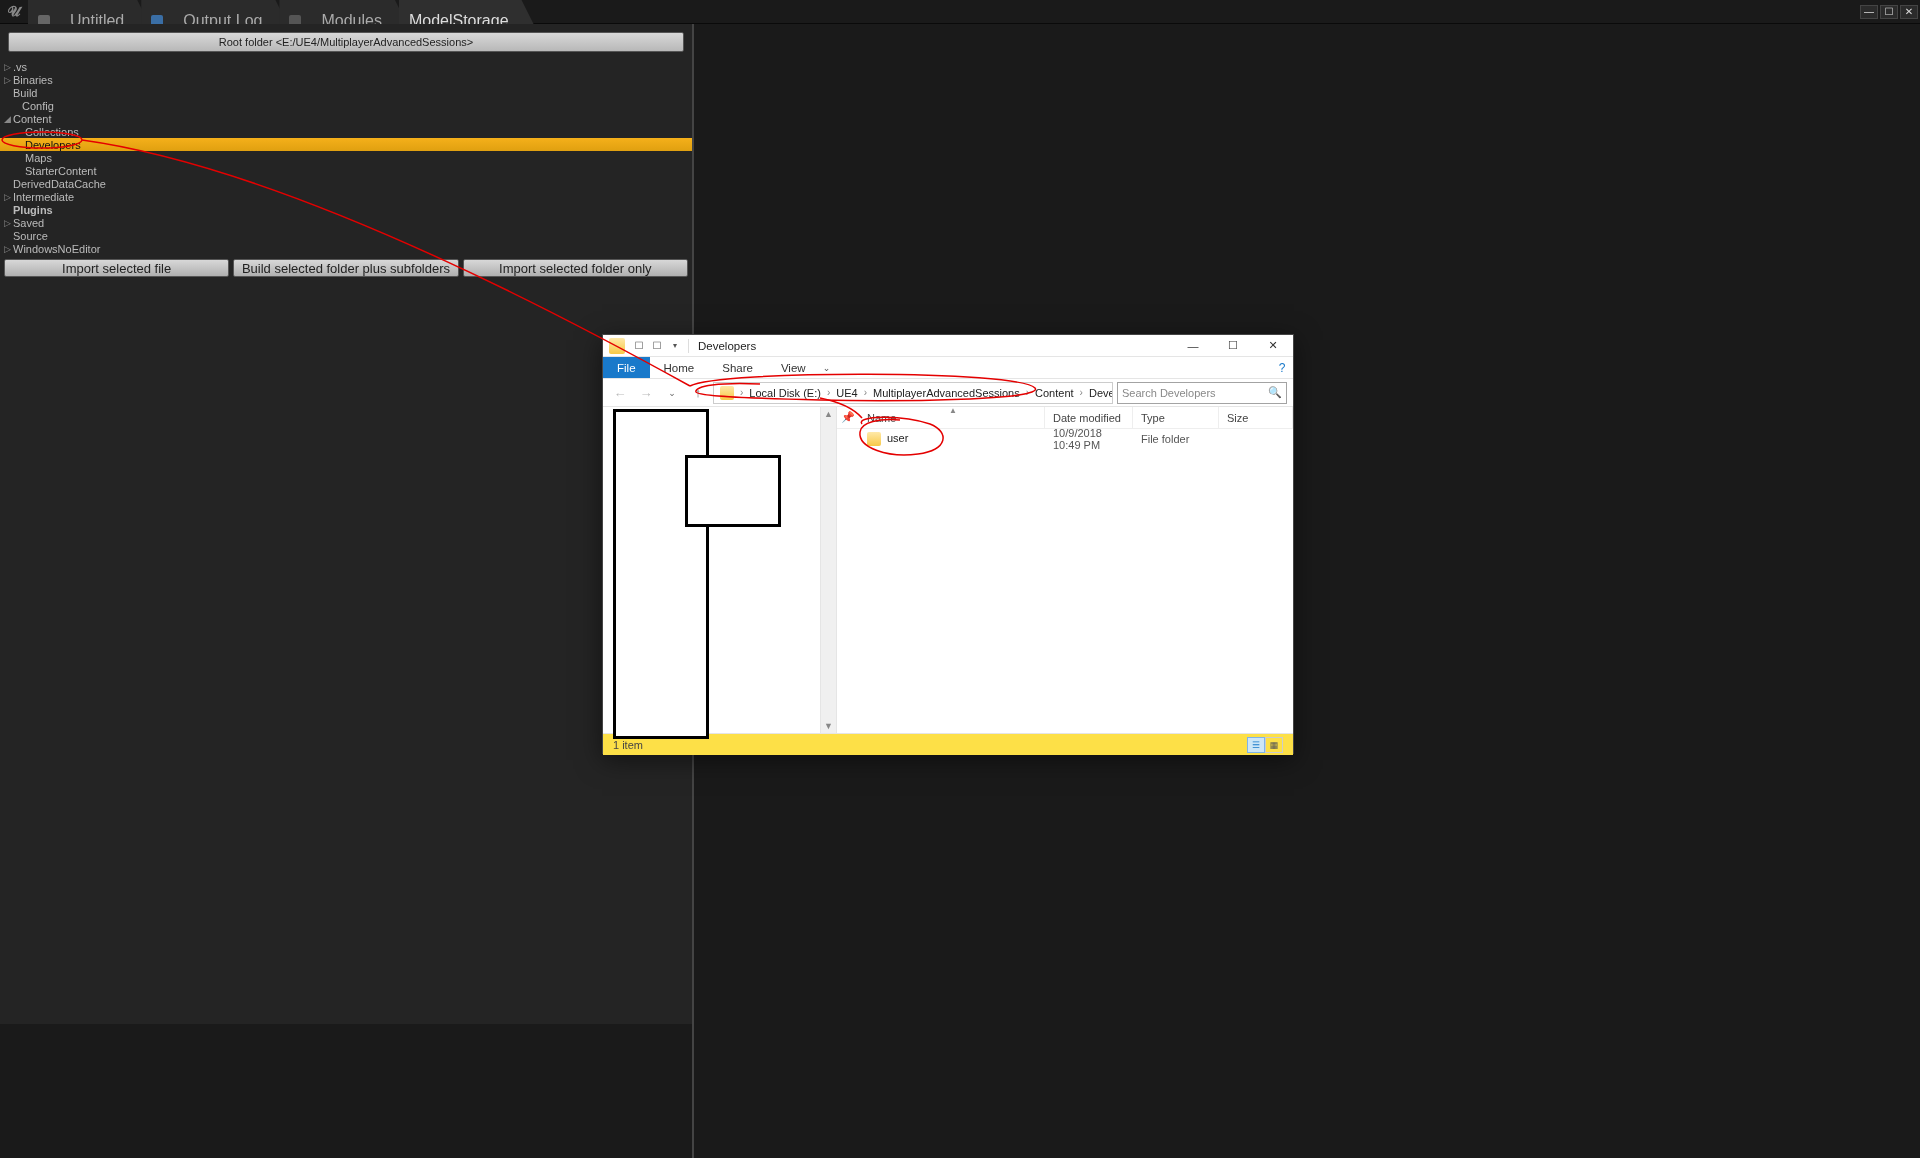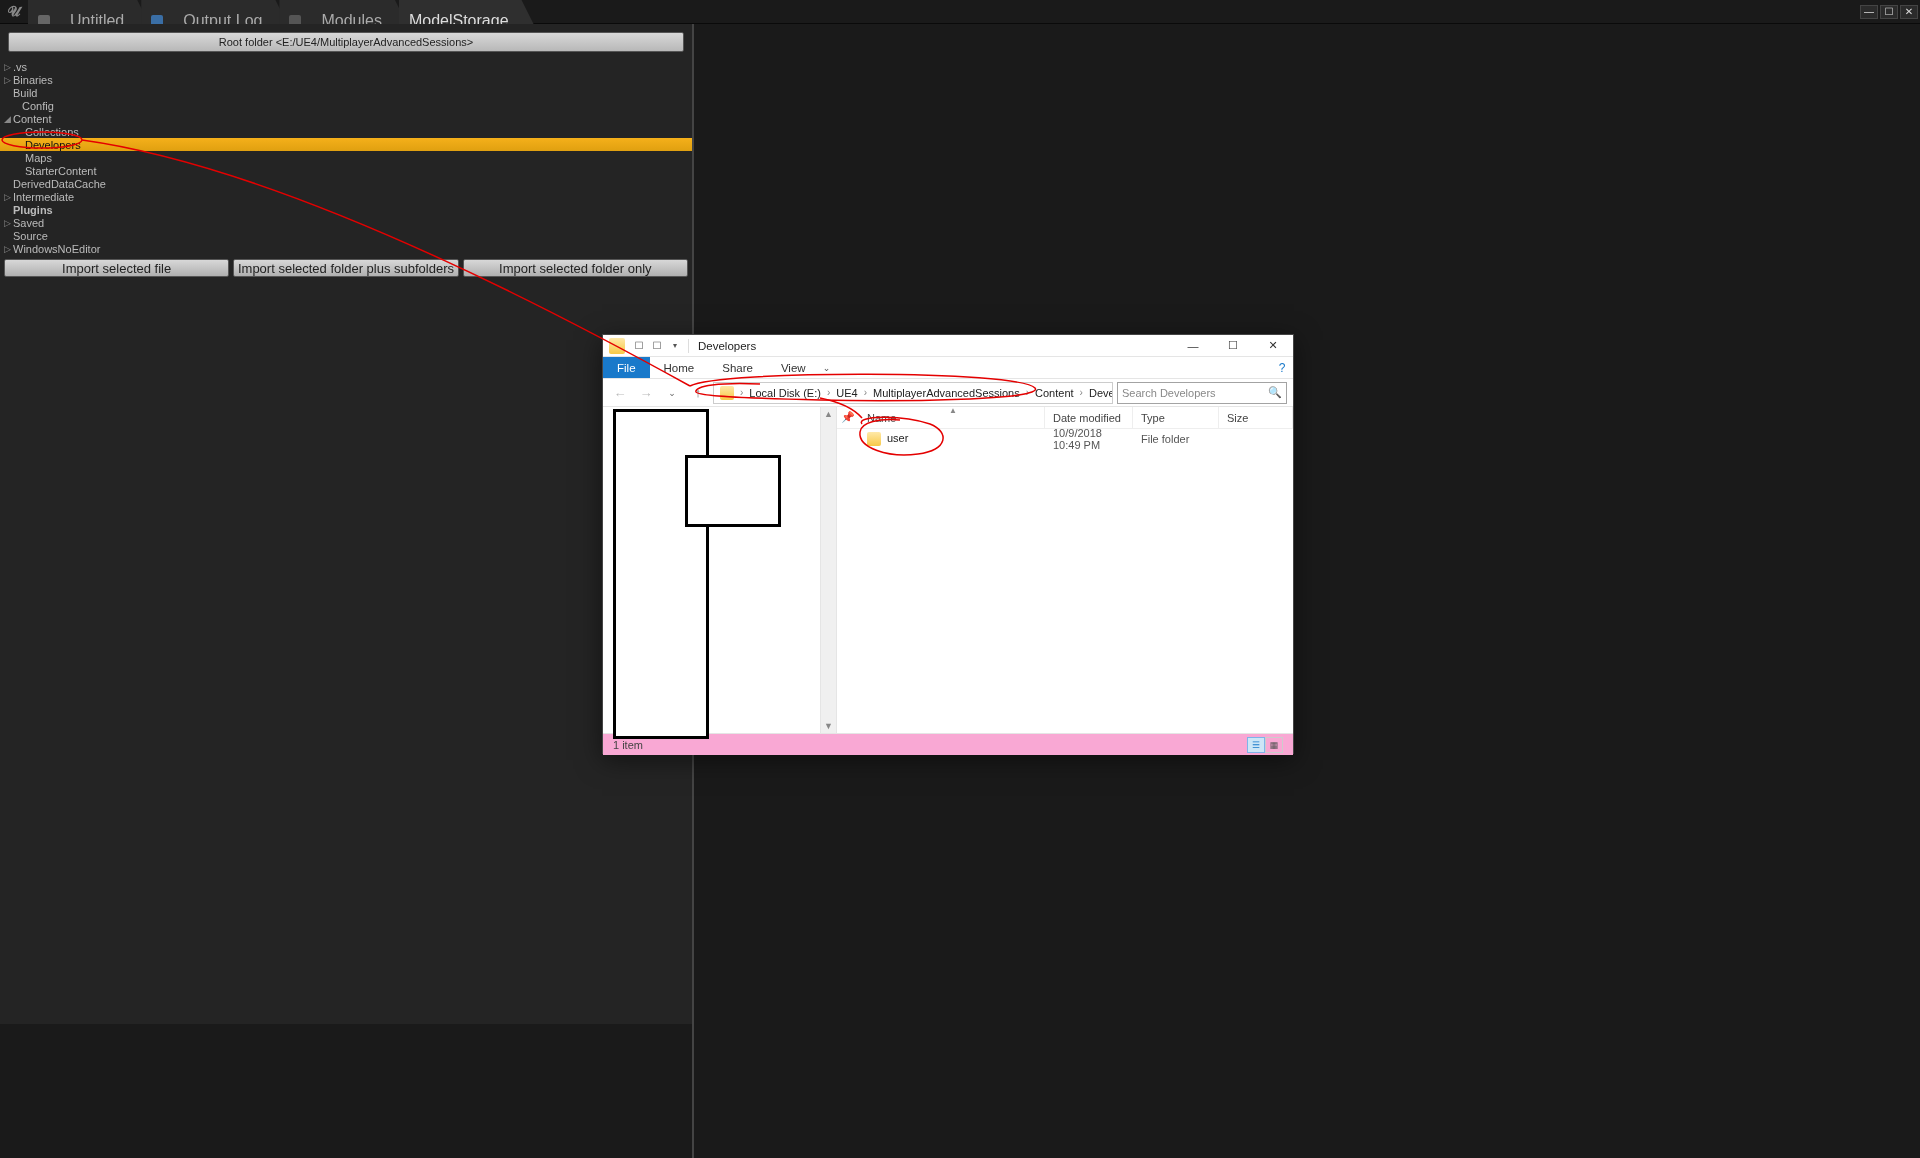--- a/index.html
+++ b/index.html
@@ -64,21 +64,21 @@
 
 .exp-list { flex:1; background:#fff; }
 .exp-cols { height:22px; display:flex; align-items:center; border-bottom:1px solid #eee; font-size:11px; color:#444; position:relative; }
 .exp-col { padding:0 8px; border-right:1px solid #eee; height:100%; display:flex; align-items:center; }
 .col-sort { margin:0 auto; font-size:8px; color:#888; position:absolute; top:-1px; }
 .exp-row { height:20px; display:flex; align-items:center; font-size:11px; color:#222; }
 .exp-row .cell { padding:0 8px; }
 .exp-row .folder-ico { width:14px; height:14px; background:linear-gradient(#ffe9a8,#f7c948); margin-right:6px; border-radius:2px; display:inline-block; vertical-align:middle; }
 .pin-cell { width:22px; color:#888; text-align:center; font-size:11px; }
 
-.exp-status { height:22px; border-top:1px solid #e5e5e5; display:flex; align-items:center; padding:0 10px; font-size:11px; color:#444; background:#f9a8d4; }
+.exp-status { height:22px; border-top:1px solid #e5e5e5; display:flex; align-items:center; padding:0 10px; font-size:11px; color:#444; background:#fde047; }
 .view-toggle { margin-left:auto; display:flex; gap:0; }
 .view-btn { width:18px; height:16px; border:1px solid #ccc; display:flex; align-items:center; justify-content:center; font-size:9px; color:#555; }
 .view-btn.active { background:#cde6f7; border-color:#7eb4ea; color:#1979ca; }
 
 
 .blackbox { position:absolute; border:3px solid #000; background:#fff; }
 
 
 .annot { position:absolute; top:0; left:0; width:1920px; height:1158px; pointer-events:none; }
 .annot svg { width:100%; height:100%; }
@@ -171,21 +171,21 @@
         <span class="tree-arrow"></span>
         <span>Source</span>
       </div>
       <div class="tree-row" style="padding-left: 4px;">
         <span class="tree-arrow">▷</span>
         <span>WindowsNoEditor</span>
       </div>
     </div>
   <div class="import-row">
     <div class="import-btn">Import selected file</div>
-    <div class="import-btn">Import selected folder plus subfolders</div>
+    <div class="import-btn">Build selected folder plus subfolders</div>
     <div class="import-btn">Import selected folder only</div>
   </div>
 </div>
 
 <div class="vdivider"></div>
 
 <div class="explorer">
   <div class="exp-titlebar">
     <div class="folder-ico"></div>
     <div class="qat">

